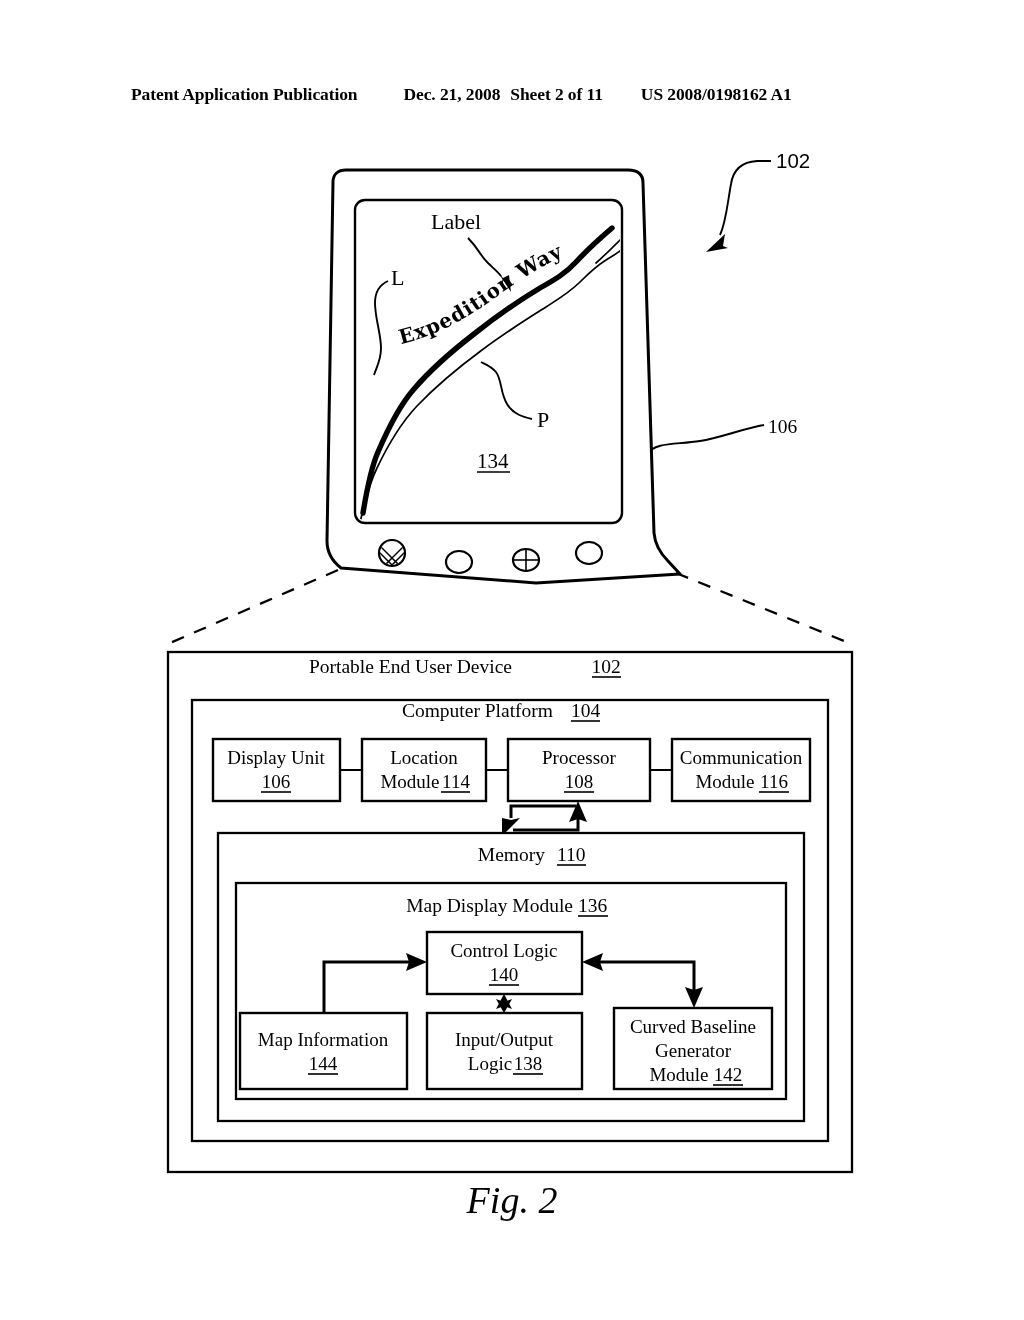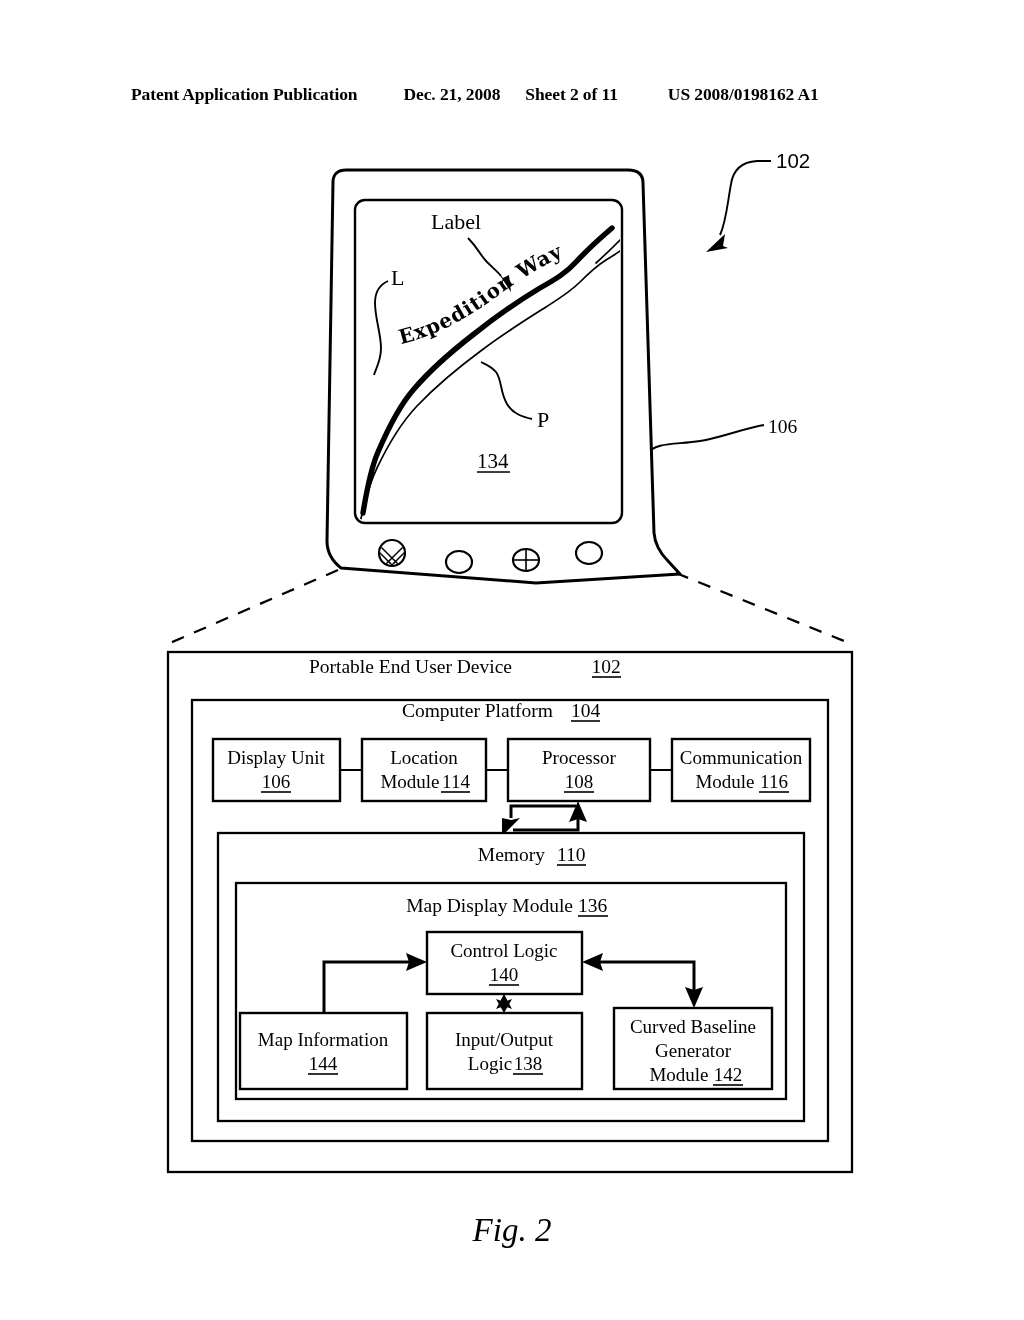--- a/index.html
+++ b/index.html
@@ -31,34 +31,33 @@
     flex-direction: row;
     align-items: baseline;
     justify-content: flex-start;
     font-weight: bold;
     font-size: 17.5px;
     letter-spacing: -0.1px;
     white-space: nowrap;
   }
   #pub-header .h-left   { margin-left: 131px; }
   #pub-header .h-mid    { margin-left: 46px; }
-  #pub-header .h-sheet  { margin-left: 25px; }
-  #pub-header .h-right  { margin-left: 50px; }
+  #pub-header .h-sheet  { margin-left: 10px; }
+  #pub-header .h-right  { margin-left: 38px; }
 
   
   #fig-caption {
     position: absolute;
     left: 0;
     top: 1178px;
     width: 1024px;
     text-align: center;
     font-style: italic;
-    font-size: 33px;
+    font-size: 38px;
     font-family: "Liberation Serif", "DejaVu Serif", serif;
-    margin-top: 34px;
   }
 
   
   #figure-svg {
     position: absolute;
     left: 0;
     top: 0;
     width: 1024px;
     height: 1320px;
   }

